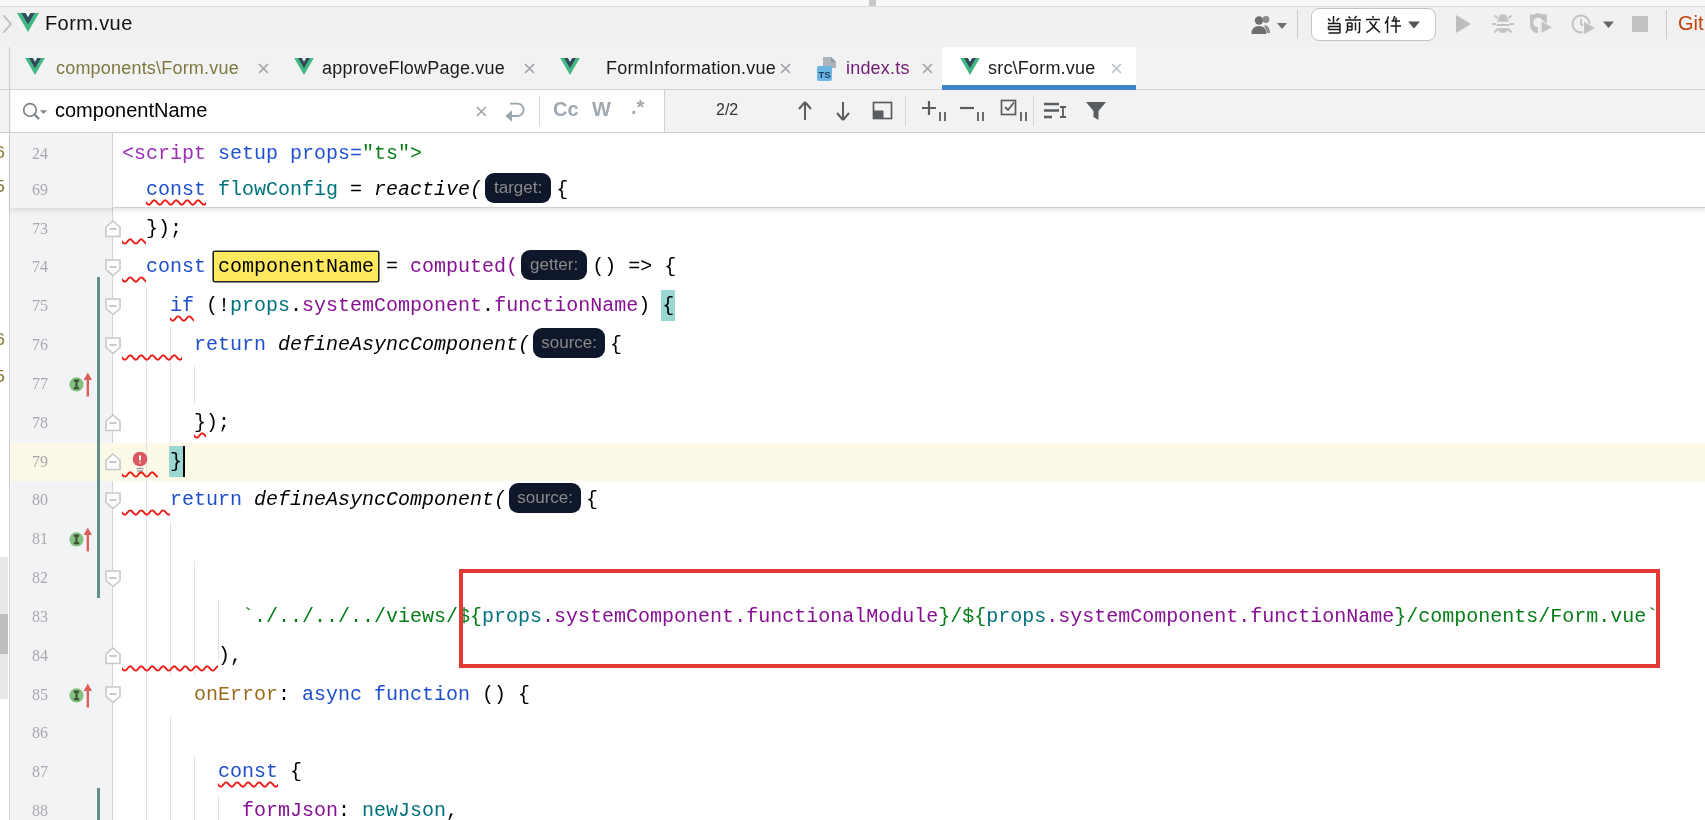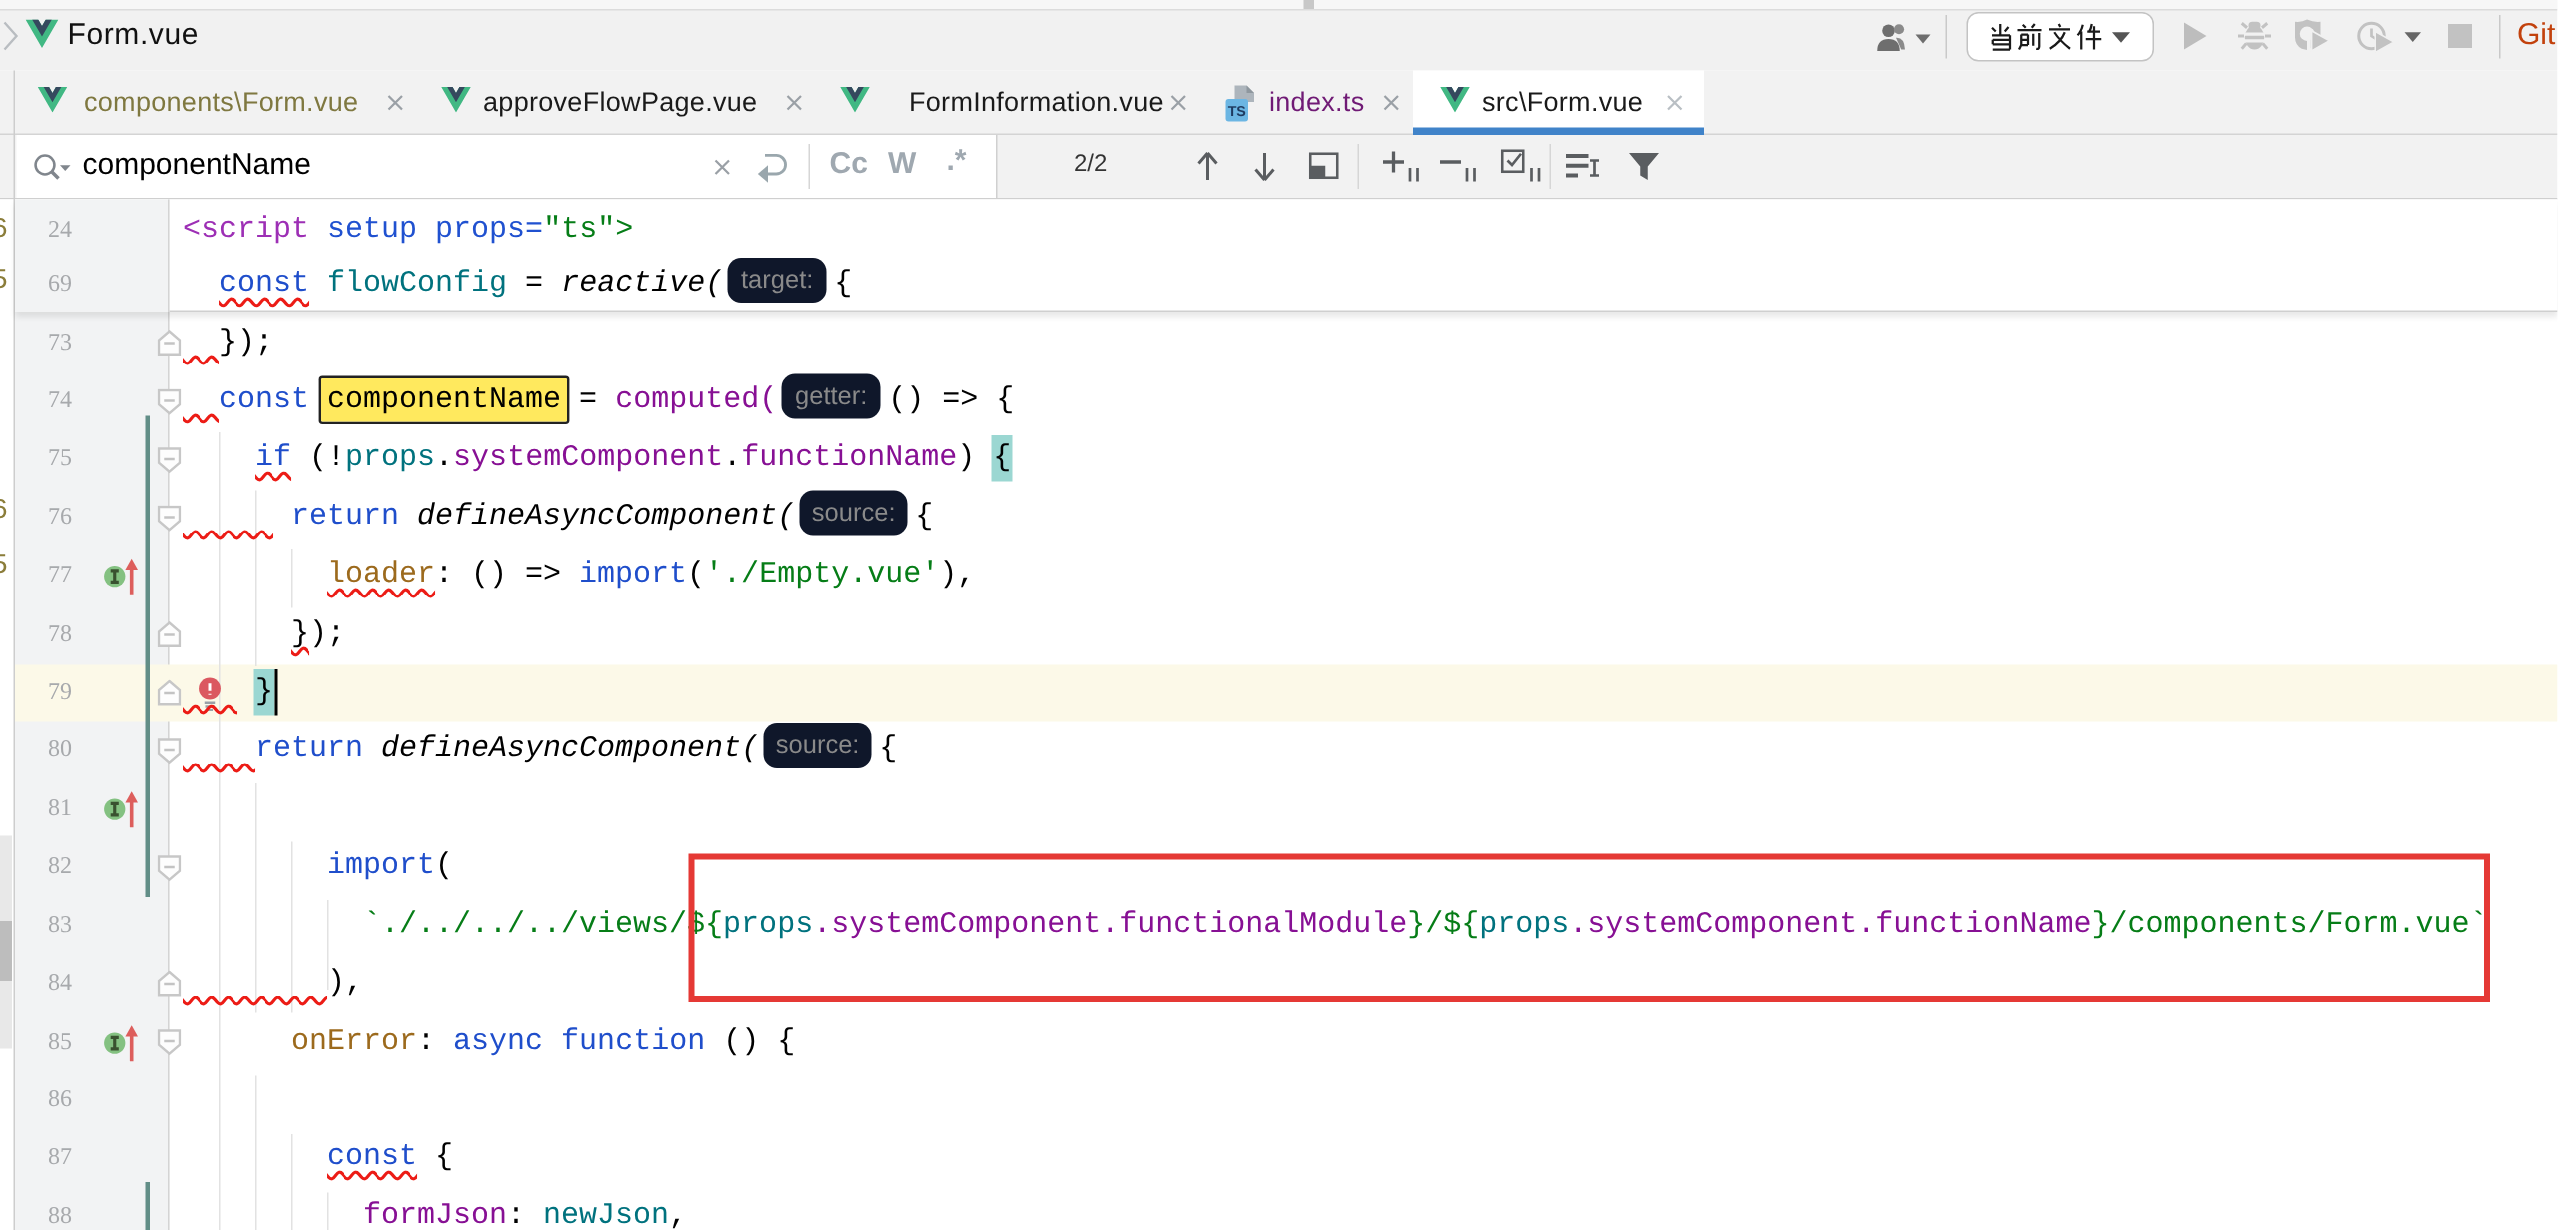--- a/index.html
+++ b/index.html
@@ -291,24 +291,22 @@
 <div class="lnum" style="top:675.6px;line-height:38.83px">85</div>
 <div class="lnum" style="top:714.4px;line-height:38.83px">86</div>
 <div class="lnum" style="top:753.2px;line-height:38.83px">87</div>
 <div class="lnum" style="top:792.0px;line-height:38.83px">88</div>
 <div class="cl" style="left:122px;top:136.0px;line-height:36.00px"><span style="color:#9D2FB5">&lt;script</span> <span style="color:#2051D0">setup</span> <span style="color:#2051D0">props</span><span style="color:#2051D0">=</span><span class="g">"ts"</span><span class="g">&gt;</span></div>
 <div class="cl" style="left:122px;top:172.0px;line-height:36.00px">  <span class="k sq">const</span> <span class="t">flowConfig</span> = <span class="it">reactive(</span><span class="hint">target:</span>{</div>
 <div class="cl" style="left:122px;top:209.6px;line-height:38.83px"><span class="sq">  </span>});</div>
 <div class="cl" style="left:122px;top:287.3px;line-height:38.83px">    <span class="k sq">if</span> (!<span class="t">props</span>.<span class="p">systemComponent</span>.<span class="p">functionName</span>) <span class="brace">{</span></div>
 <div class="cl" style="left:122px;top:248.4px;line-height:38.83px"><span class="sq">  </span><span class="k">const</span> <span class="match">componentName</span> = <span class="p">computed(</span><span class="hint">getter:</span>() =&gt; {</div>
 <div class="cl" style="left:122px;top:326.1px;line-height:38.83px"><span class="sq">     </span> <span class="k">return</span> <span class="it">defineAsyncComponent(</span><span class="hint src">source:</span>{</div>
-<div class="cl" style="left:122px;top:364.9px;line-height:38.83px">        <span class="o sq">loader</span>: () =&gt; <span class="k">import</span>(<span class="g">'./Empty.vue'</span>),</div>
 <div class="cl" style="left:122px;top:403.8px;line-height:38.83px">      <span class="sq">}</span>);</div>
 <div class="cl" style="left:122px;top:442.6px;line-height:38.83px"><span class="sq">   </span> <span class="brace">}</span></div>
 <div class="abs" style="left:183px;top:446px;width:2px;height:31px;background:#000"></div>
 <div class="cl" style="left:122px;top:481.4px;line-height:38.83px"><span class="sq">    </span><span class="k">return</span> <span class="it">defineAsyncComponent(</span><span class="hint src">source:</span>{</div>
-<div class="cl" style="left:122px;top:559.1px;line-height:38.83px">        <span class="k">import</span>(</div>
 <div class="cl" style="left:122px;top:597.9px;line-height:38.83px">          <span class="g">`./../../../views/${</span><span class="t">props</span><span class="p">.systemComponent.functionalModule</span><span class="g">}/${</span><span class="t">props</span><span class="p">.systemComponent.functionName</span><span class="g">}/components/Form.vue`</span></div>
 <div class="cl" style="left:122px;top:636.7px;line-height:38.83px"><span class="sq">        </span>),</div>
 <div class="cl" style="left:122px;top:675.6px;line-height:38.83px">      <span class="o">onError</span>: <span class="k">async</span> <span class="k">function</span> () {</div>
 <div class="cl" style="left:122px;top:753.2px;line-height:38.83px">        <span class="k sq">const</span> {</div>
 <div class="cl" style="left:122px;top:792.0px;line-height:38.83px">          <span class="p">formJson</span>: <span class="t">newJson</span>,</div>
 <div class="abs" style="left:459px;top:569px;width:1201px;height:99px;border:4px solid #E53935"></div>
 </div>
 </body></html>

